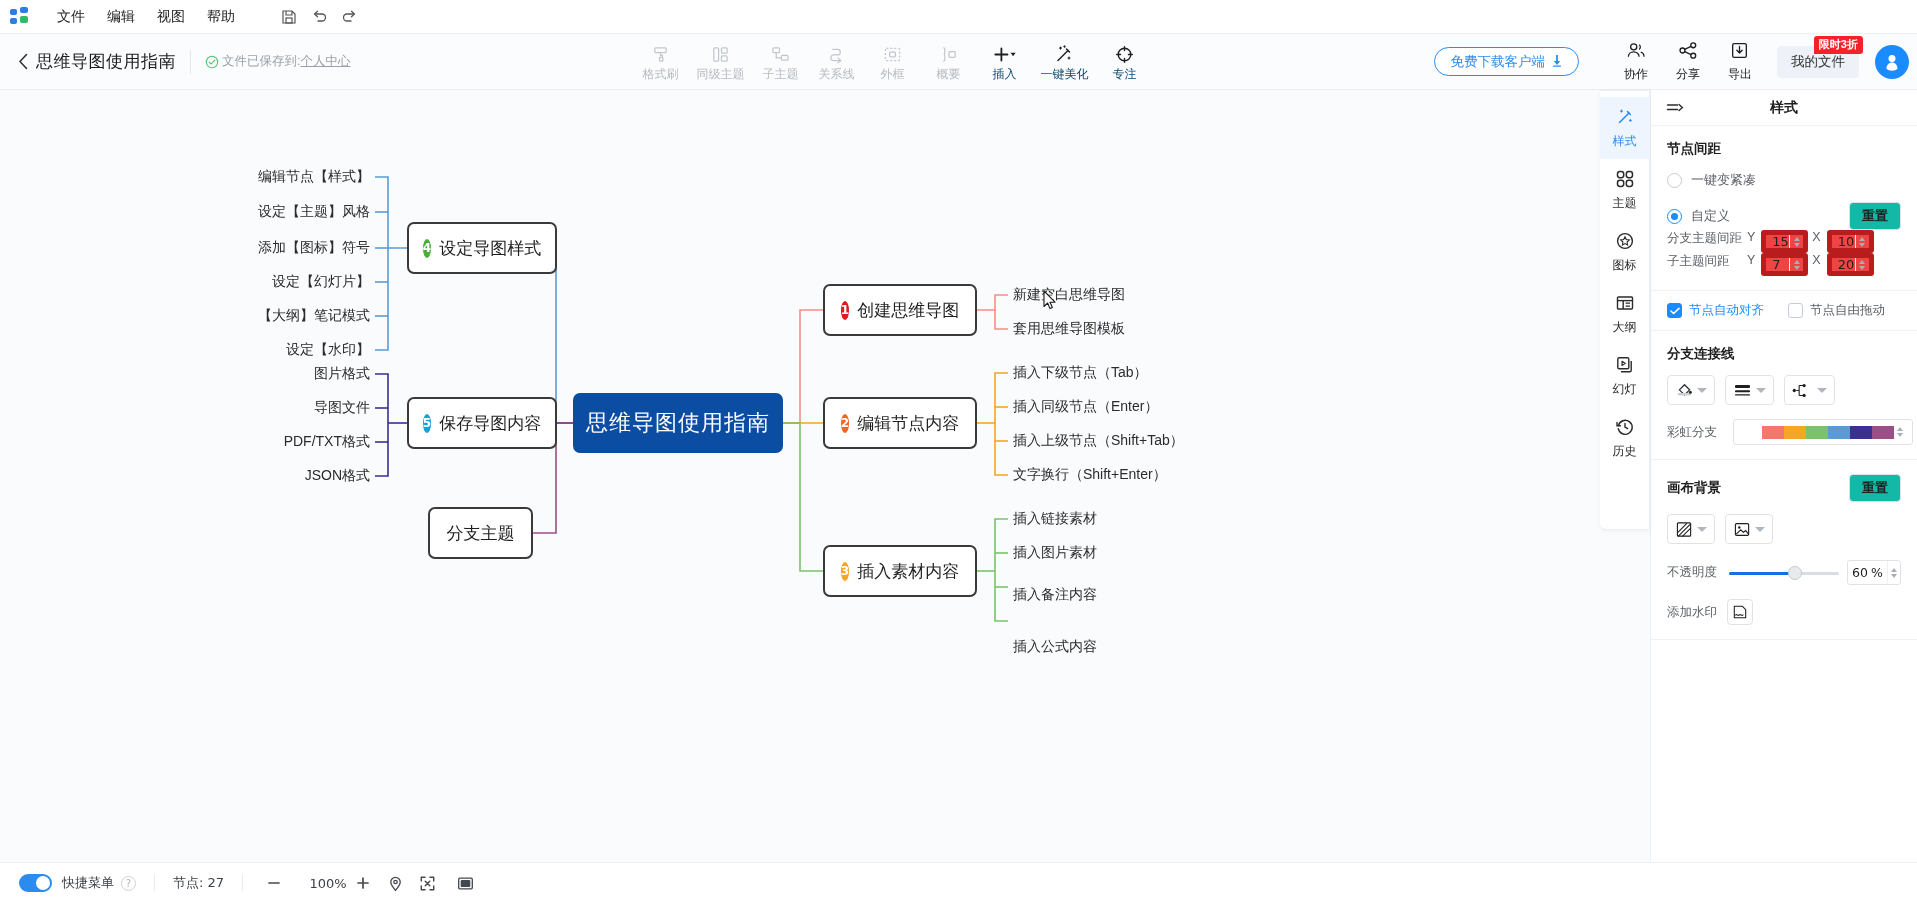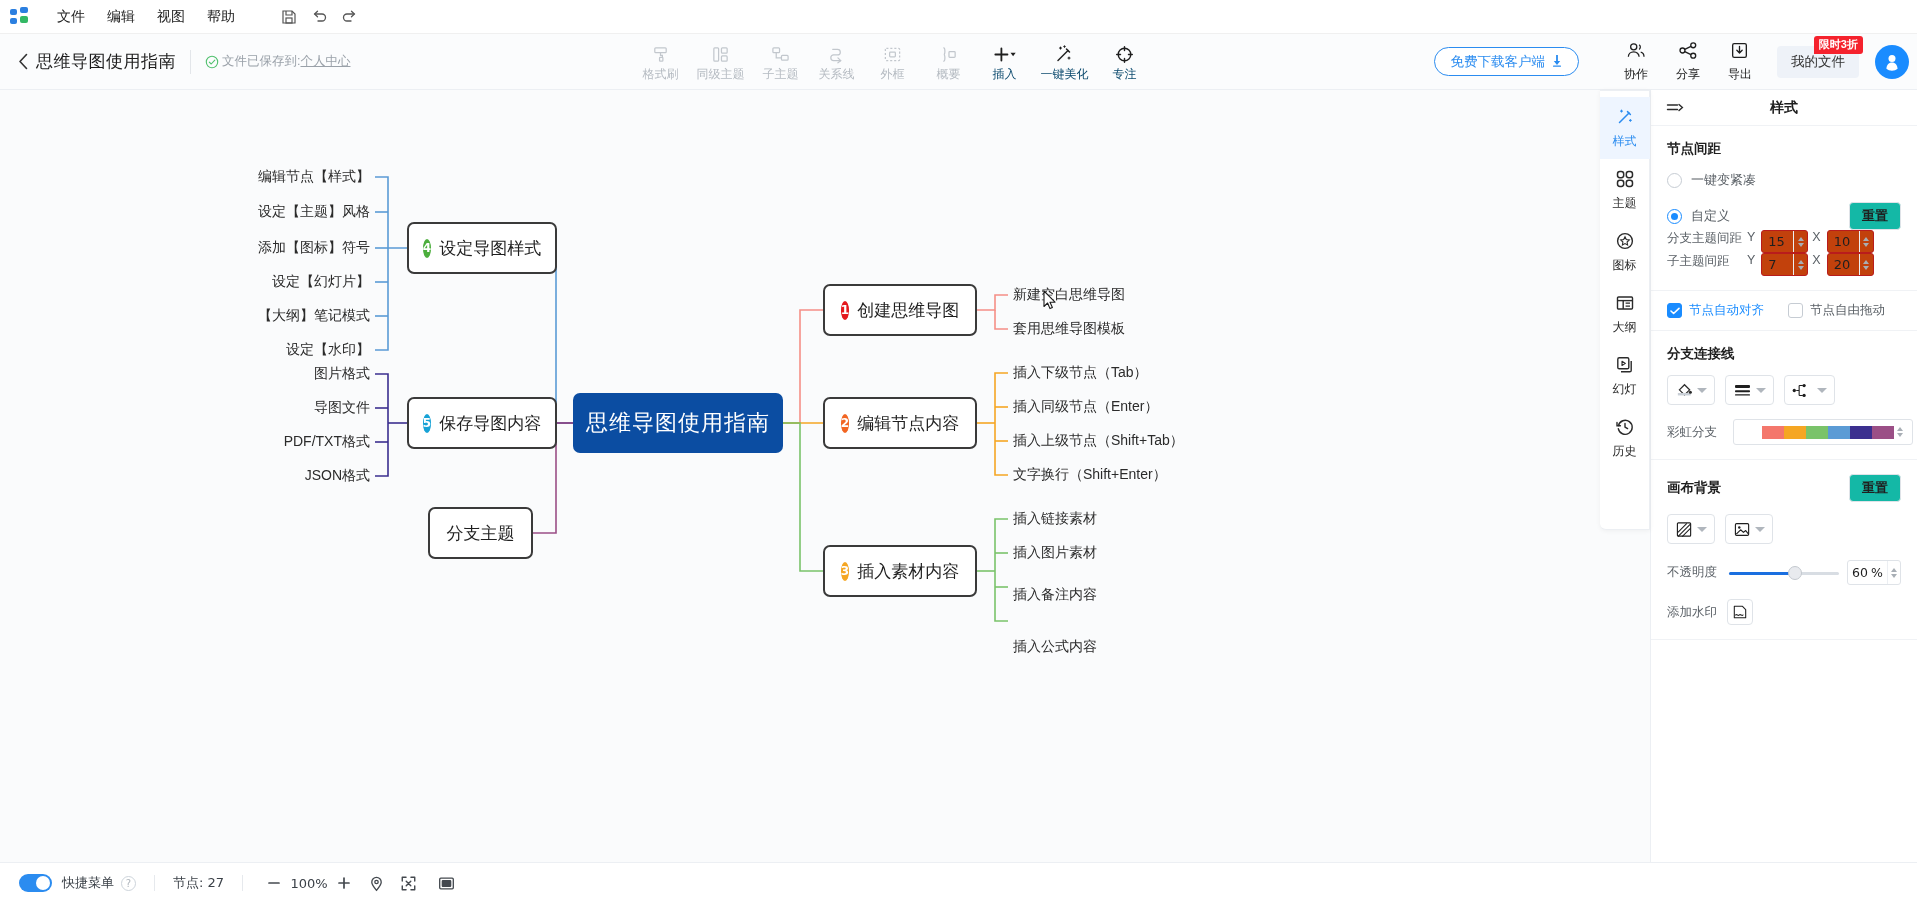--- a/index.html
+++ b/index.html
@@ -160,22 +160,22 @@
   .radio.on::after{content:"";position:absolute;left:3px;top:3px;width:7px;height:7px;border-radius:50%;background:#1a8cff;}
   .radio-lbl { font-size:13px; color:#5b6167; }
   .reset-btn {
     border:1px solid #dfe3e8; border-radius:4px; font-size:13px; color:#1f1f1f;
     padding:4px 12px; cursor:pointer; background:#14b8a6; font-weight:bold;
   }
   .spin-row { display:flex; font-size:12.5px; color:#5b6167; }
   .spin-row .nm { width:76px; flex:none; }
   .axis { margin:0 6px 0 4px; color:#5b6167; font-size:12.5px; }
   .spinner {
-    width:47px; height:23px; border:1px solid #b91c1c; border-radius:3px;
-    display:flex; align-items:center; background:#c2410c;
+    width:47px; height:23px; border:5px solid #b91c1c; border-radius:3px;
+    display:flex; align-items:center; background:#ef4444;
   }
   .spinner .v { flex:1; text-align:left; padding-left:6px; font-size:13px; color:#1f1f1f;
                 font-family:"DejaVu Sans",sans-serif; }
   .spinner .ar { width:14px; border-left:1px solid #eceff3; height:100%;
                  display:flex; flex-direction:column; align-items:center; justify-content:center; gap:2px; cursor:pointer;}
   .ar-u{width:0;height:0;border-left:3.5px solid transparent;border-right:3.5px solid transparent;border-bottom:4px solid #a8aeb5;}
   .ar-d{width:0;height:0;border-left:3.5px solid transparent;border-right:3.5px solid transparent;border-top:4px solid #a8aeb5;}
   .cb-row { display:flex; align-items:center; padding:11px 16px; border-bottom:1px solid #f0f2f5; }
   .cbox { width:15px;height:15px;border:1.5px solid #c6ccd3;border-radius:3px;background:#fff;margin-right:7px;flex:none;cursor:pointer;}
   .cbox.on { background:#1a8cff; border-color:#1a8cff; display:flex;align-items:center;justify-content:center;}
@@ -216,21 +216,21 @@
     position:relative; cursor:pointer; flex:none;
   }
   .toggle::after{content:"";position:absolute;right:2px;top:2px;width:14px;height:14px;border-radius:50%;background:#fff;}
   .sb-lbl { font-size:13px; color:#3b4148; margin-left:10px; white-space:nowrap; }
   .qmark { width:15px;height:15px;border-radius:50%;border:1px solid #cdd4db;color:#aeb5bc;
            font-size:10px;display:flex;align-items:center;justify-content:center;margin-left:7px;cursor:pointer;
            font-family:"DejaVu Sans",sans-serif;}
   .sb-sep { width:1px;height:16px;background:#e6e9ed;margin:0 18px; }
   .sb-num { font-size:13px;color:#3b4148;font-family:"DejaVu Sans",sans-serif;white-space:nowrap;}
   .zbtn { width:26px;height:26px;display:flex;align-items:center;justify-content:center;color:#44494f;cursor:pointer;}
-  .zval { font-size:13px;color:#3b4148;width:44px;text-align:center;font-family:"DejaVu Sans",sans-serif;}
+  .zval { font-size:13px;color:#3b4148;width:44px;text-align:center;font-family:"DejaVu Sans",sans-serif;margin-left:19px;}
 </style>
 </head>
 <body>
 
 <div class="app">
 
   <div class="menubar">
     <div class="logo">
       <i class="b1"></i>
         <i class="b2"></i>

